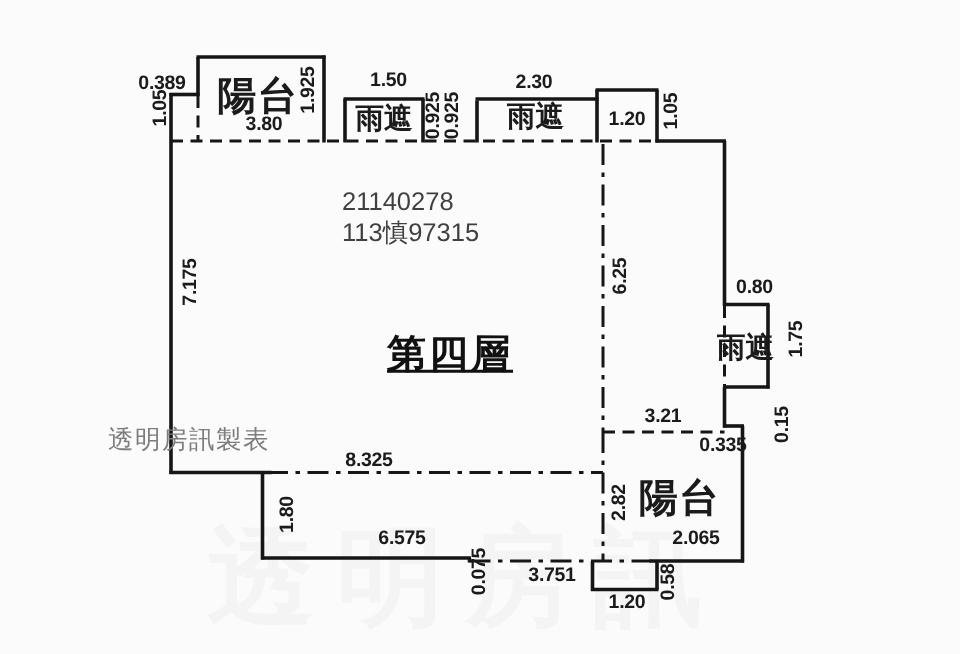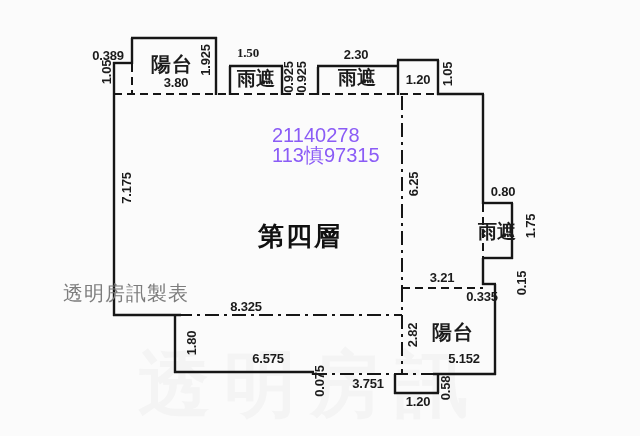--- a/index.html
+++ b/index.html
@@ -16,41 +16,41 @@
   .dashdot{stroke:#161616;stroke-width:2;fill:none;stroke-dasharray:14 5 3 5;}
   .dim{
     position:absolute;
     font-weight:bold;font-size:13px;color:#1b1b1b;
     white-space:nowrap;letter-spacing:-0.2px;
     transform:translate(-50%,-50%);
   }
   .dim.v{transform:translate(-50%,-50%) rotate(-90deg);}
   .room{
     position:absolute;
-    font-weight:bold;font-size:20px;color:#1b1b1b;
+    font-weight:bold;font-size:26px;color:#1b1b1b;
     white-space:nowrap;letter-spacing:1px;
     transform:translate(-50%,-50%);
   }
   .room.canopy{font-size:19px;letter-spacing:0;}
   .floor-title{
     position:absolute;
     font-weight:bold;font-size:26px;color:#111;
     white-space:nowrap;letter-spacing:2px;
     transform:translate(-50%,-50%);
+    text-decoration:underline;
   }
   .ref{
     position:absolute;
-    font-size:20px;color:#8b5cf6;
+    font-size:17px;color:#404040;
     white-space:nowrap;
     transform:translate(0,-50%);
-    margin-left:44px;
   }
   .maker{
     position:absolute;
-    font-size:20px;color:#7d7d7d;
+    font-size:17px;color:#7d7d7d;
     white-space:nowrap;letter-spacing:1px;
     transform:translate(-50%,-50%);
   }
   .faint-wm{
     position:absolute;
     font-weight:bold;font-size:72px;color:rgba(110,110,110,0.05);
     white-space:nowrap;letter-spacing:14px;
     transform:translate(-50%,-50%);
   }
 </style>
@@ -115,31 +115,31 @@
   <div class="maker" style="left:126px;top:293px;">透明房訊製表</div>
 
   <div class="room" style="left:172px;top:64px;">陽台</div>
   <div class="room canopy" style="left:256px;top:79px;">雨遮</div>
   <div class="room canopy" style="left:357px;top:78px;">雨遮</div>
   <div class="room canopy" style="left:497px;top:232px;">雨遮</div>
   <div class="room" style="left:453px;top:332px;">陽台</div>
 
   <div class="dim" style="left:108px;top:55px;">0.389</div>
   <div class="dim" style="left:176px;top:82px;">3.80</div>
-  <div class="dim" style="left:248px;top:53px;font-family:Liberation Serif, serif;">1.50</div>
+  <div class="dim" style="left:259px;top:53px;">1.50</div>
   <div class="dim" style="left:356px;top:54px;">2.30</div>
   <div class="dim" style="left:418px;top:79px;">1.20</div>
   <div class="dim" style="left:503px;top:191px;">0.80</div>
   <div class="dim" style="left:442px;top:277px;">3.21</div>
   <div class="dim" style="left:482px;top:296px;">0.335</div>
   <div class="dim" style="left:246px;top:306px;">8.325</div>
   <div class="dim" style="left:268px;top:358px;">6.575</div>
   <div class="dim" style="left:368px;top:383px;">3.751</div>
   <div class="dim" style="left:418px;top:401px;">1.20</div>
-  <div class="dim" style="left:464px;top:358px;">5.152</div>
+  <div class="dim" style="left:464px;top:358px;">2.065</div>
 
   <div class="dim v" style="left:106px;top:72px;">1.05</div>
   <div class="dim v" style="left:205px;top:60px;">1.925</div>
   <div class="dim v" style="left:288px;top:77px;">0.925</div>
   <div class="dim v" style="left:301px;top:77px;">0.925</div>
   <div class="dim v" style="left:447px;top:74px;">1.05</div>
   <div class="dim v" style="left:126px;top:188px;">7.175</div>
   <div class="dim v" style="left:413px;top:184px;">6.25</div>
   <div class="dim v" style="left:530px;top:226px;">1.75</div>
   <div class="dim v" style="left:521px;top:283px;">0.15</div>

